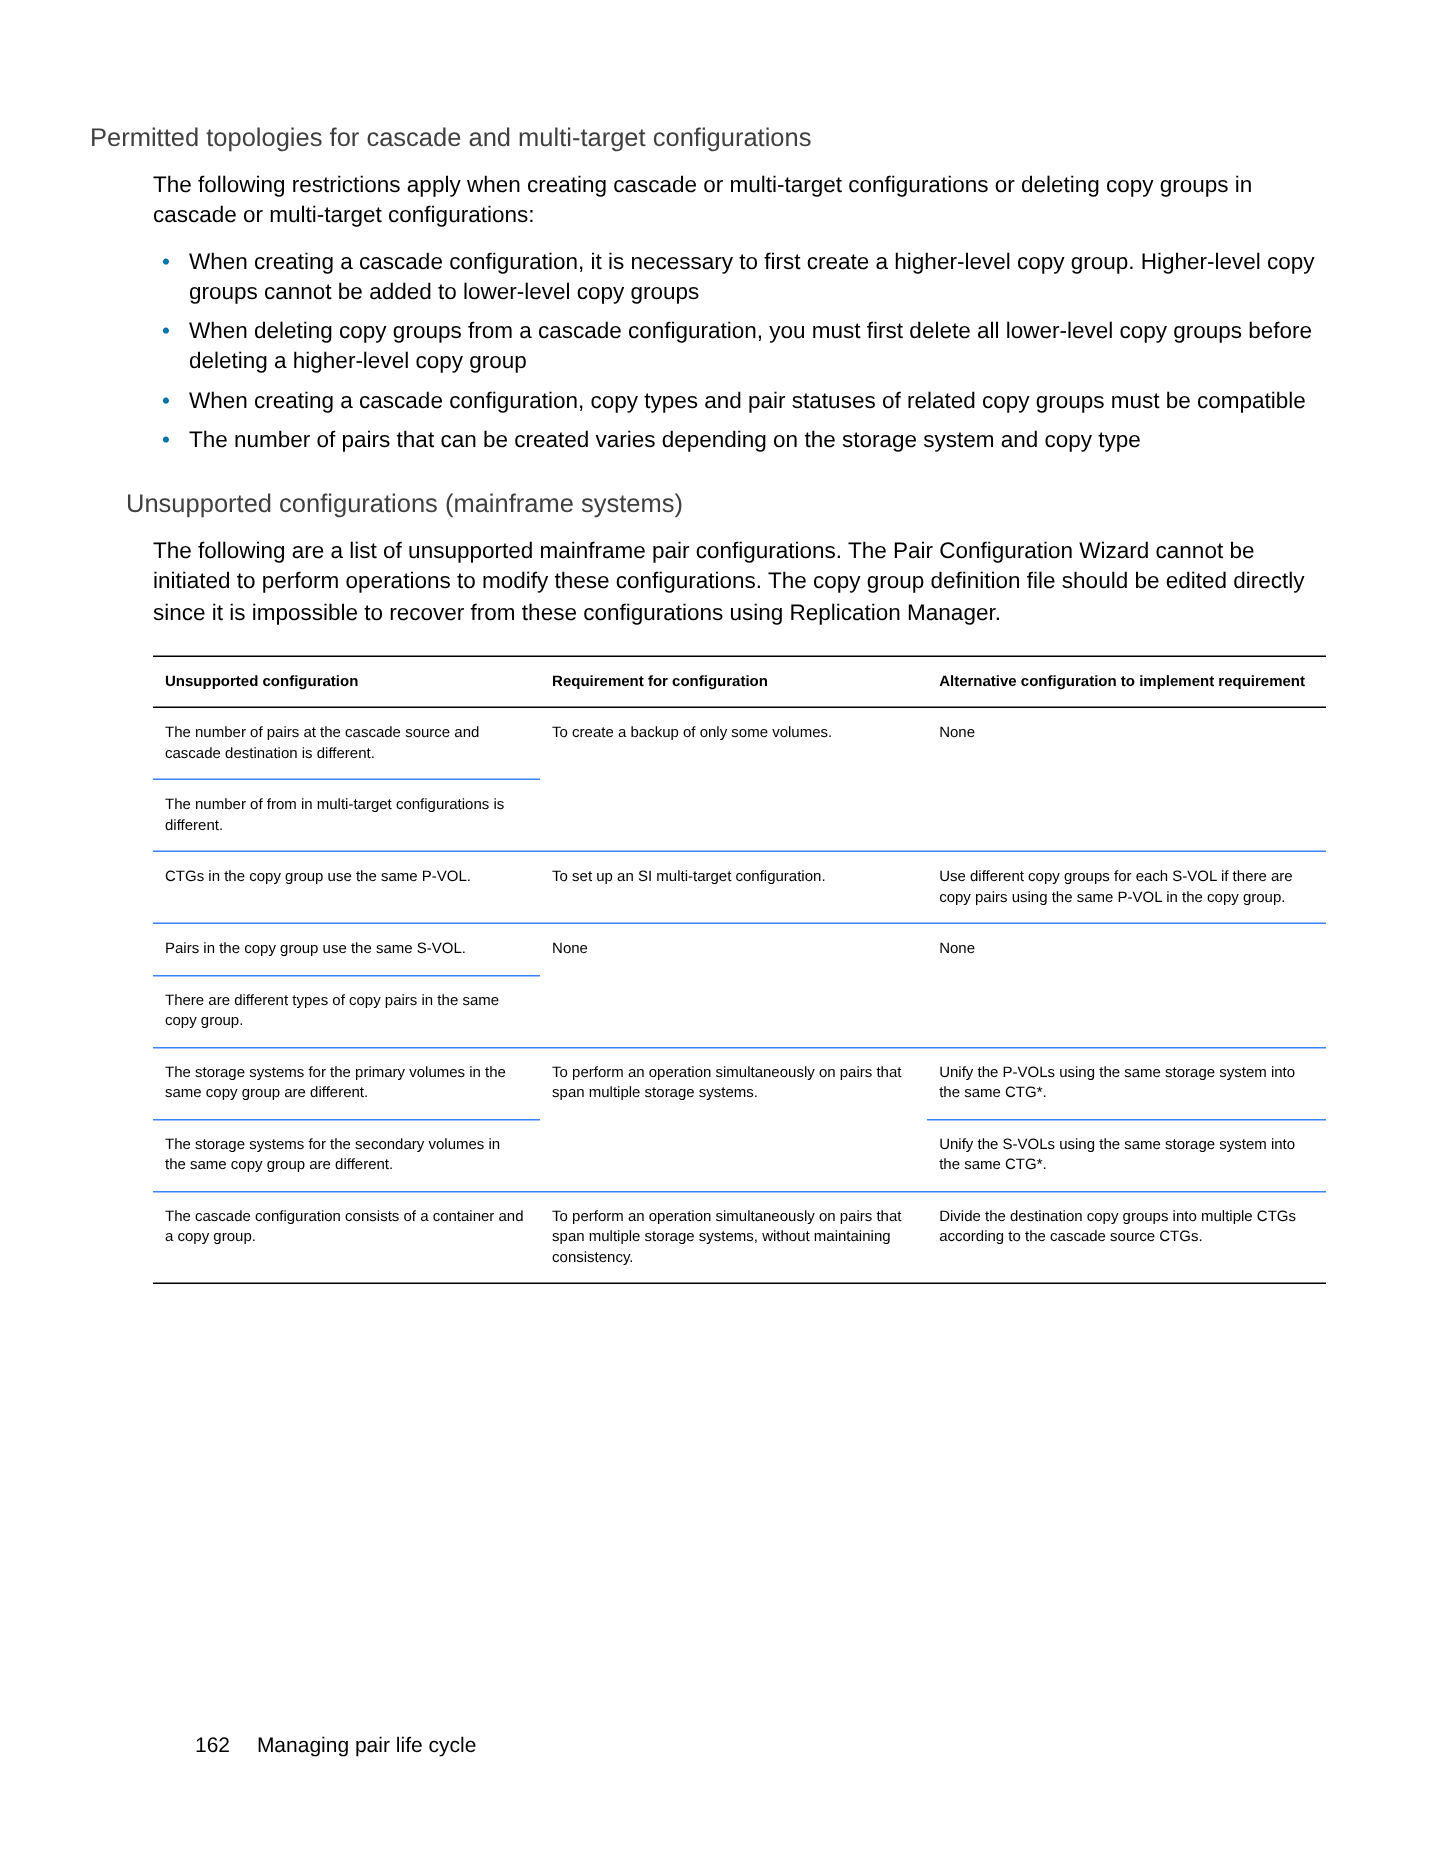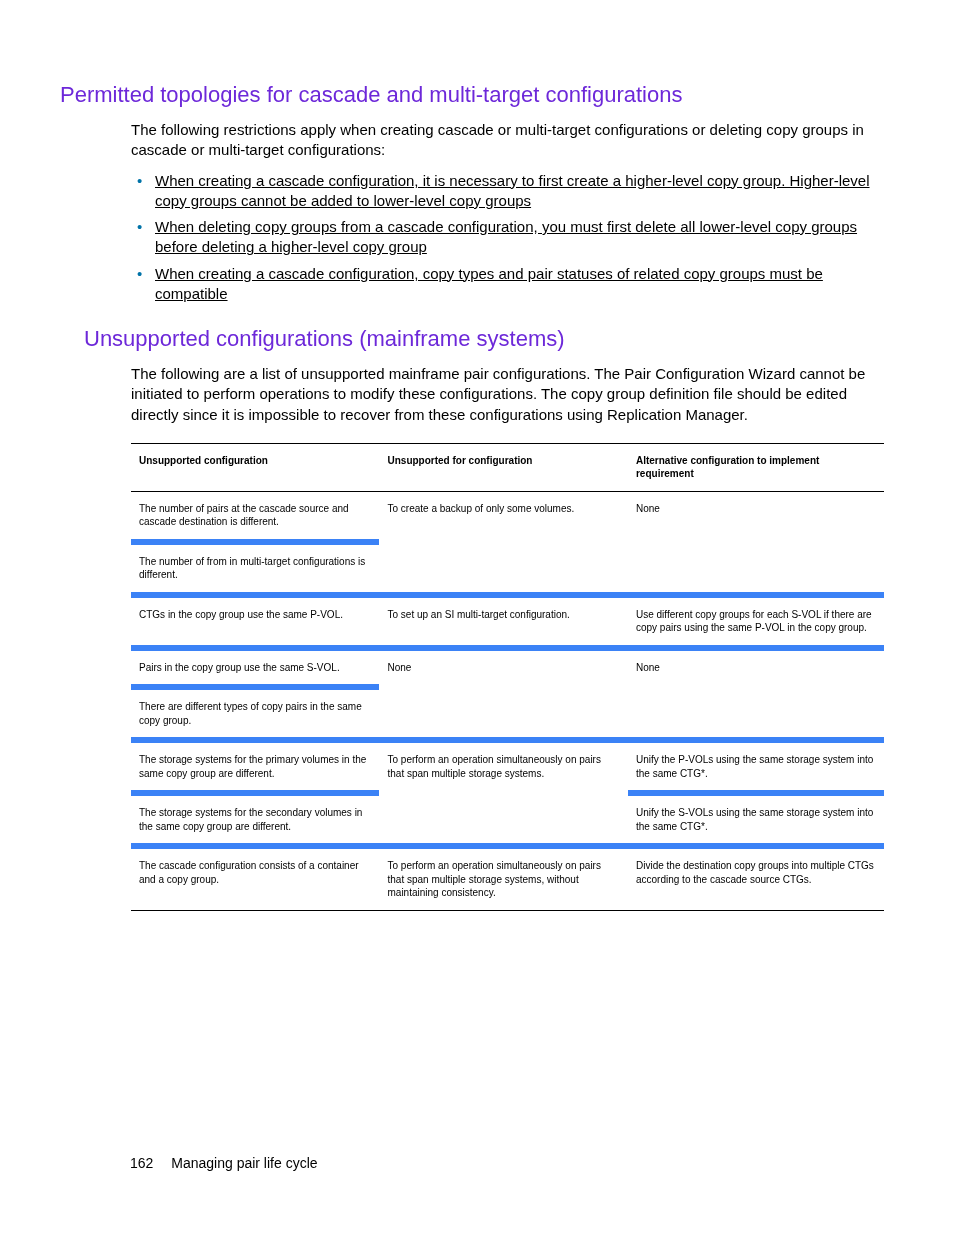--- a/index.html
+++ b/index.html
@@ -14,39 +14,38 @@
   .page {
     width: 954px;
     height: 1235px;
     position: relative;
     box-sizing: border-box;
     padding: 82px 70px 60px 60px;
   }
   h2.section {
     font-family: "Helvetica Neue", Helvetica, Arial, sans-serif;
     font-weight: 300;
-    font-size: 22px;
-    color: #6d28d9;
+    font-size: 17px;
+    color: #404040;
     margin: 0 0 12px 0;
     letter-spacing: 0px;
   }
   .body-block {
-    margin-left: 71px;
+    margin-left: 42px;
     font-size: 15px;
     line-height: 1.35;
     font-weight: 300;
   }
   .intro {
     margin-bottom: 10px;
   }
   ul.bullets {
     list-style: none;
     padding: 0;
     margin: 0 0 22px 0;
-    text-decoration: underline;
   }
   ul.bullets li {
     position: relative;
     padding-left: 24px;
     margin: 6px 0;
   }
   ul.bullets li::before {
     content: "•";
     position: absolute;
     left: 6px;
@@ -72,21 +71,21 @@
     line-height: 1.35;
     padding: 10px 10px 10px 8px;
     font-weight: 300;
   }
   table.config th {
     font-weight: 600;
     border-top: 1.5px solid #000;
     border-bottom: 1.5px solid #000;
   }
   table.config td {
-    border-bottom: 6px solid #3b82f6;
+    border-bottom: 1px solid #3b82f6;
   }
   table.config col.c1 { width: 33%; }
   table.config col.c2 { width: 33%; }
   table.config col.c3 { width: 34%; }
   table.config tr.last td {
     border-bottom: 1.5px solid #000;
   }
   .footer {
     position: absolute;
     left: 130px;
@@ -104,38 +103,39 @@
 <div class="page">
 
   <h2 class="section">Permitted topologies for cascade and multi-target configurations</h2>
 
   <div class="body-block">
     <div class="intro">The following restrictions apply when creating cascade or multi-target configurations or deleting copy groups in cascade or multi-target configurations:</div>
     <ul class="bullets">
       <li>When creating a cascade configuration, it is necessary to first create a higher-level copy group. Higher-level copy groups cannot be added to lower-level copy groups</li>
       <li>When deleting copy groups from a cascade configuration, you must first delete all lower-level copy groups before deleting a higher-level copy group</li>
       <li>When creating a cascade configuration, copy types and pair statuses of related copy groups must be compatible</li>
+      <li>The number of pairs that can be created varies depending on the storage system and copy type</li>
     </ul>
   </div>
 
   <h2 class="section second">Unsupported configurations (mainframe systems)</h2>
 
   <div class="body-block">
     <div class="intro">The following are a list of unsupported mainframe pair configurations. The Pair Configuration Wizard cannot be initiated to perform operations to modify these configurations. The copy group definition file should be edited directly since it is impossible to recover from these configurations using Replication Manager.</div>
 
     <table class="config">
       <colgroup>
         <col class="c1">
           <col class="c2">
           <col class="c3">
       </colgroup>
       <thead>
         <tr>
           <th>Unsupported configuration</th>
-          <th>Unsupported for configuration</th>
+          <th>Requirement for configuration</th>
           <th>Alternative configuration to implement requirement</th>
         </tr>
       </thead>
       <tbody>
         <tr>
           <td>The number of pairs at the cascade source and cascade destination is different.</td>
           <td rowspan="2">To create a backup of only some volumes.</td>
           <td rowspan="2">None</td>
         </tr>
         <tr>

